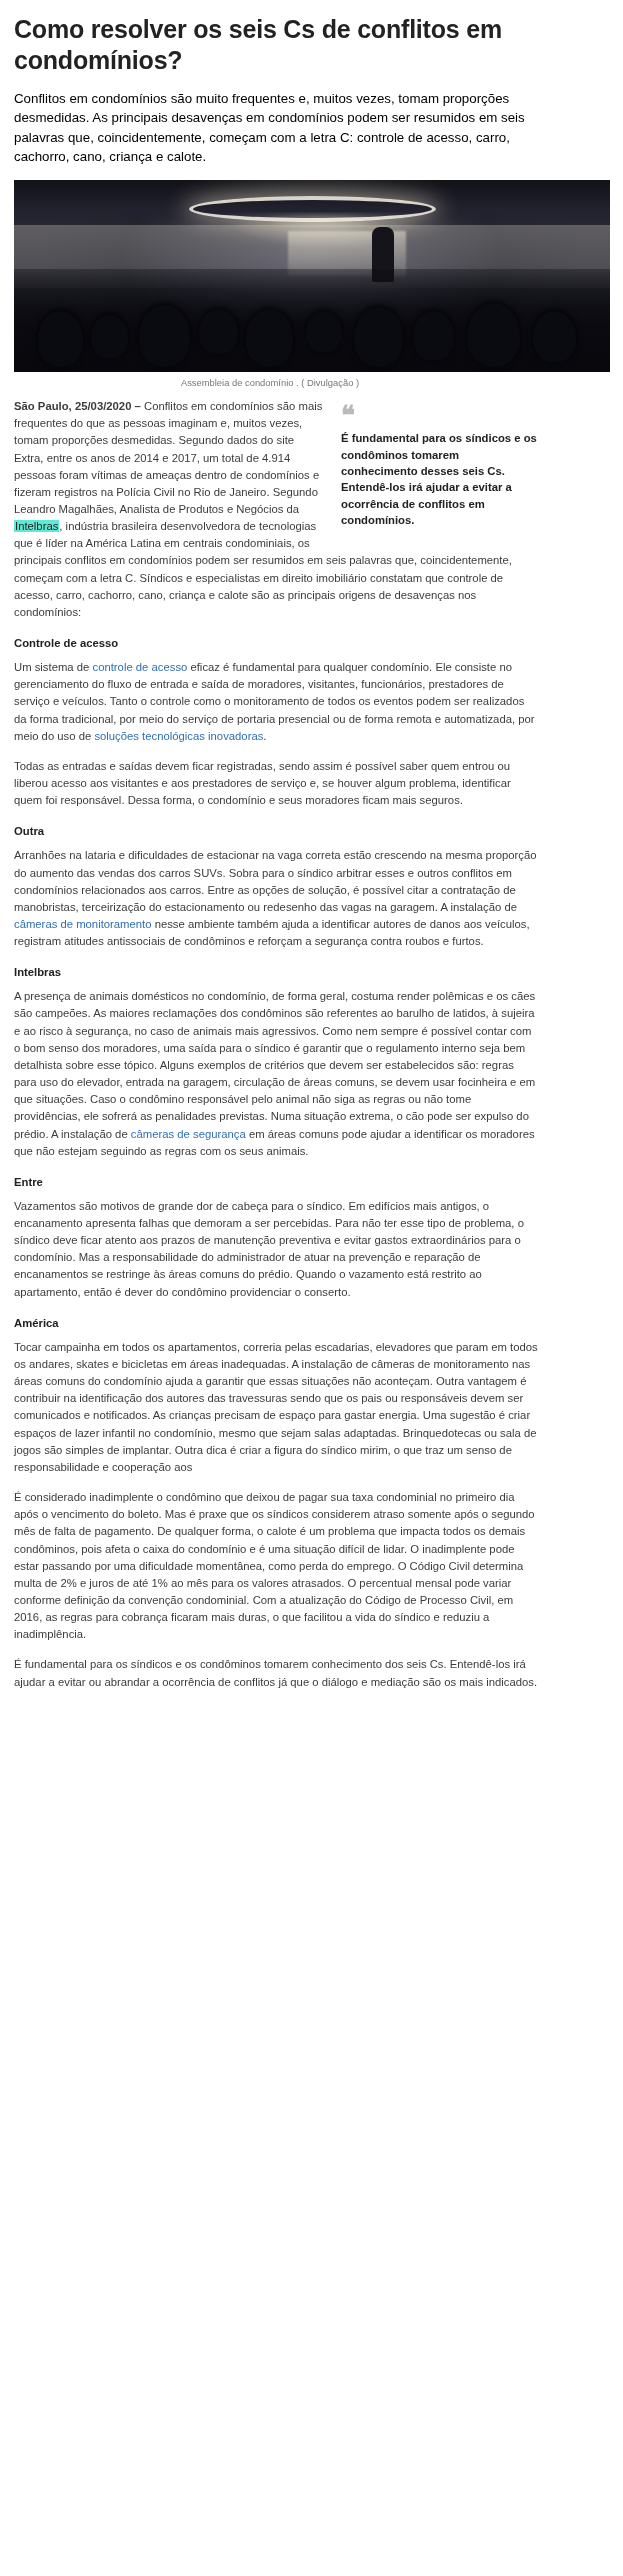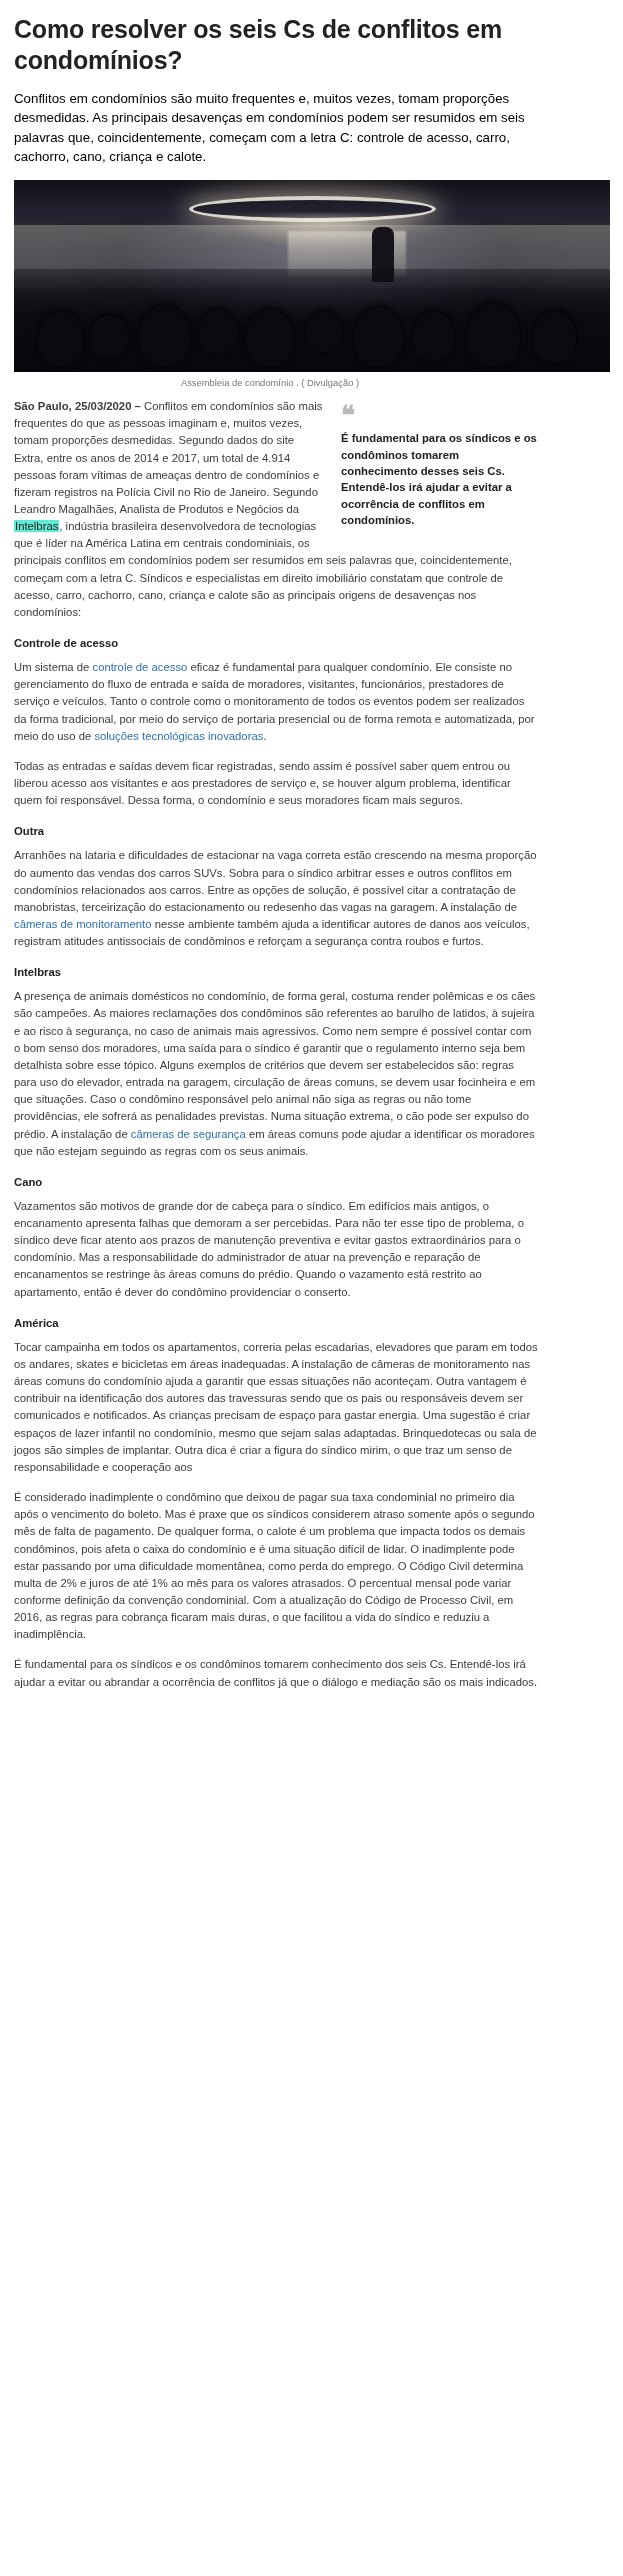--- a/index.html
+++ b/index.html
@@ -196,21 +196,21 @@
     <p class="body"><b>São Paulo,  25/03/2020 – </b><span>Conflitos em condomínios são mais frequentes do que as pessoas imaginam e, muitos vezes, tomam proporções desmedidas. Segundo dados do site Extra, entre os anos de 2014 e 2017, um total de 4.914 pessoas foram vítimas de ameaças dentro de condomínios e fizeram registros na Polícia Civil no Rio de Janeiro. Segundo Leandro Magalhães, Analista de Produtos e Negócios da </span><span class="hl">Intelbras</span><span>, indústria brasileira desenvolvedora de tecnologias que é líder na América Latina em centrais condominiais, os principais conflitos em condomínios podem ser resumidos em seis palavras que, coincidentemente, começam com a letra C. Síndicos e especialistas em direito imobiliário constatam que controle de acesso, carro, cachorro, cano, criança e calote são as principais origens de desavenças nos condomínios:</span></p>
 
     <div id="sections">
         <h2 class="section">Controle de acesso</h2>
         <p class="body"><span>Um sistema de </span><a class="link" href="#">controle de acesso</a><span> eficaz é fundamental para qualquer condomínio. Ele consiste no gerenciamento do fluxo de entrada e saída de moradores, visitantes, funcionários, prestadores de serviço e veículos. Tanto o controle como o monitoramento de todos os eventos podem ser realizados da forma tradicional, por meio do serviço de portaria presencial ou de forma remota e automatizada, por meio do uso de </span><a class="link" href="#">soluções tecnológicas inovadoras</a><span>.</span></p>
         <p class="body"><span>Todas as entradas e saídas devem ficar registradas, sendo assim é possível saber quem entrou ou liberou acesso aos visitantes e aos prestadores de serviço e, se houver algum problema, identificar quem foi responsável. Dessa forma, o condomínio e seus moradores ficam mais seguros.</span></p>
         <h2 class="section">Outra</h2>
         <p class="body"><span>Arranhões na lataria e dificuldades de estacionar na vaga correta estão crescendo na mesma proporção do aumento das vendas dos carros SUVs. Sobra para o síndico arbitrar esses e outros conflitos em condomínios relacionados aos carros. Entre as opções de solução, é possível citar a contratação de manobristas, terceirização do estacionamento ou redesenho das vagas na garagem. A instalação de </span><a class="link" href="#">câmeras de monitoramento</a><span> nesse ambiente também ajuda a identificar autores de danos aos veículos, registram atitudes antissociais de condôminos e reforçam a segurança contra roubos e furtos.</span></p>
         <h2 class="section">Intelbras</h2>
         <p class="body"><span>A presença de animais domésticos no condomínio, de forma geral, costuma render polêmicas e os cães são campeões. As maiores reclamações dos condôminos são referentes ao barulho de latidos, à sujeira e ao risco à segurança, no caso de animais mais agressivos. Como nem sempre é possível contar com o bom senso dos moradores, uma saída para o síndico é garantir que o regulamento interno seja bem detalhista sobre esse tópico. Alguns exemplos de critérios que devem ser estabelecidos são: regras para uso do elevador, entrada na garagem, circulação de áreas comuns, se devem usar focinheira e em que situações. Caso o condômino responsável pelo animal não siga as regras ou não tome providências, ele sofrerá as penalidades previstas. Numa situação extrema, o cão pode ser expulso do prédio. A instalação de </span><a class="link" href="#">câmeras de segurança</a><span> em áreas comuns pode ajudar a identificar os moradores que não estejam seguindo as regras com os seus animais.</span></p>
-        <h2 class="section">Cano</h2>
+        <h2 class="section">Entre</h2>
         <p class="body"><span>Vazamentos são motivos de grande dor de cabeça para o síndico. Em edifícios mais antigos, o encanamento apresenta falhas que demoram a ser percebidas. Para não ter esse tipo de problema, o síndico deve ficar atento aos prazos de manutenção preventiva e evitar gastos extraordinários para o condomínio. Mas a responsabilidade do administrador de atuar na prevenção e reparação de encanamentos se restringe às áreas comuns do prédio. Quando o vazamento está restrito ao apartamento, então é dever do condômino providenciar o conserto.</span></p>
         <h2 class="section">América</h2>
         <p class="body"><span>Tocar campainha em todos os apartamentos, correria pelas escadarias, elevadores que param em todos os andares, skates e bicicletas em áreas inadequadas. A instalação de câmeras de monitoramento nas áreas comuns do condomínio ajuda a garantir que essas situações não aconteçam. Outra vantagem é contribuir na identificação dos autores das travessuras sendo que os pais ou responsáveis devem ser comunicados e notificados. As crianças precisam de espaço para gastar energia. Uma sugestão é criar espaços de lazer infantil no condomínio, mesmo que sejam salas adaptadas. Brinquedotecas ou sala de jogos são simples de implantar. Outra dica é criar a figura do síndico mirim, o que traz um senso de responsabilidade e cooperação aos</span></p>
         <p class="body"><span>É considerado inadimplente o condômino que deixou de pagar sua taxa condominial no primeiro dia após o vencimento do boleto. Mas é praxe que os síndicos considerem atraso somente após o segundo mês de falta de pagamento. De qualquer forma, o calote é um problema que impacta todos os demais condôminos, pois afeta o caixa do condomínio e é uma situação difícil de lidar. O inadimplente pode estar passando por uma dificuldade momentânea, como perda do emprego. O Código Civil determina multa de 2% e juros de até 1% ao mês para os valores atrasados. O percentual mensal pode variar conforme definição da convenção condominial. Com a atualização do Código de Processo Civil, em 2016, as regras para cobrança ficaram mais duras, o que facilitou a vida do síndico e reduziu a inadimplência.</span></p>
         <p class="body"><span>É fundamental para os síndicos e os condôminos tomarem conhecimento dos seis Cs. Entendê-los irá ajudar a evitar ou abrandar a ocorrência de conflitos já que o diálogo e mediação são os mais indicados.</span></p>
       </div>
 
   </div>
 </div>
 

